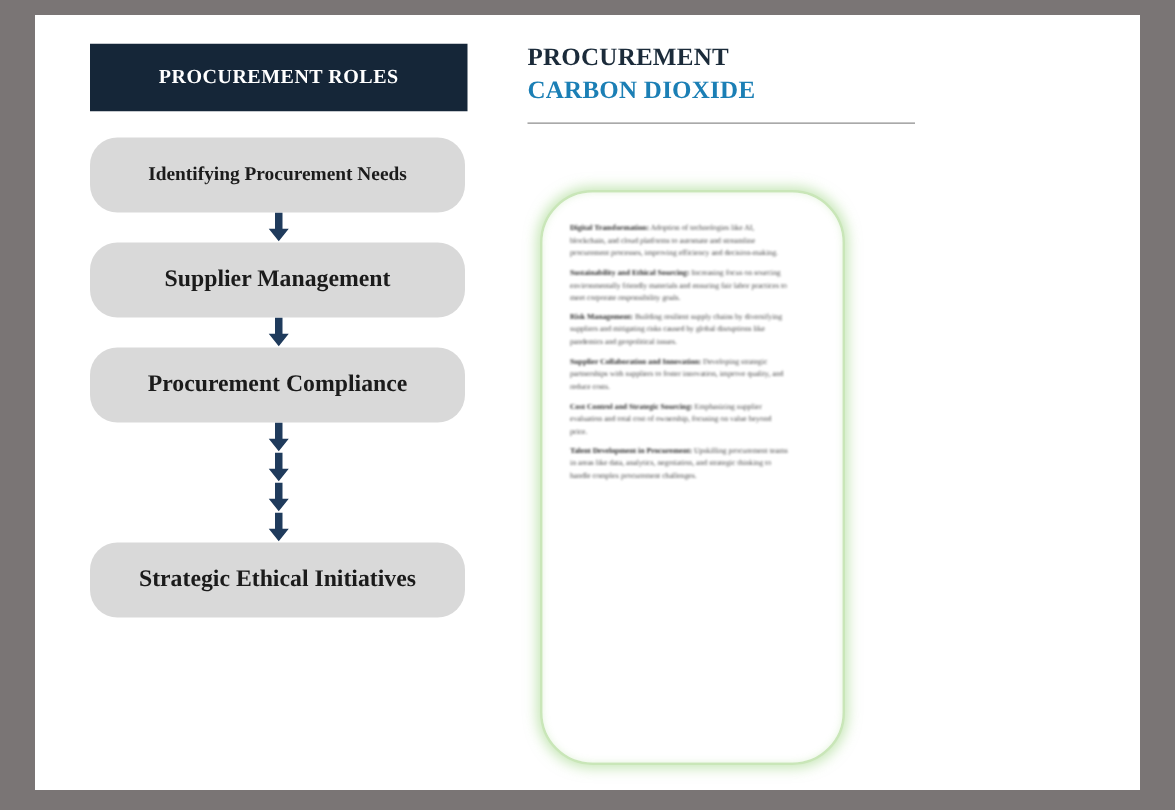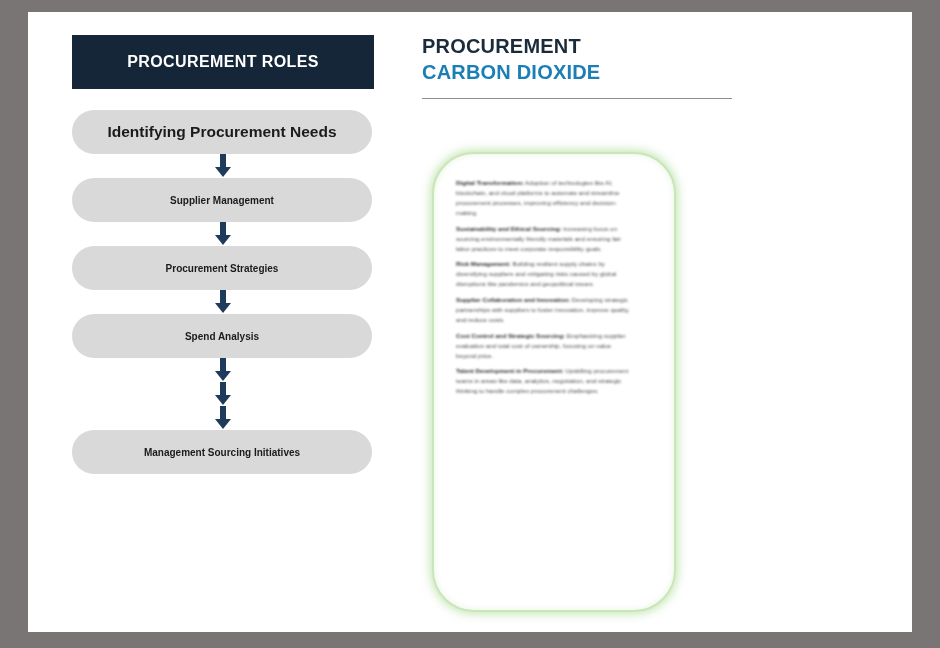--- a/index.html
+++ b/index.html
@@ -13,20 +13,21 @@
     font-family: "Liberation Sans", sans-serif;
     overflow: hidden;
   }
   .slide {
     position: absolute;
     left: 28px;
     top: 12px;
     width: 884px;
     height: 620px;
     background: #ffffff;
+    font-family: Liberation Serif, serif;
   }
 
   
   .left-col {
     position: absolute;
     left: 44px;
     top: 23px;
     width: 302px;
   }
   .roles-header {
@@ -43,30 +44,30 @@
     font-size: 16px;
     font-weight: bold;
     letter-spacing: 0.4px;
     text-align: center;
   }
   .flow {
     margin-top: 21px;
   }
   .pill {
     width: 300px;
-    height: 44px;
+    height: 60px;
     background: #d9d9d9;
     border-radius: 22px;
     display: flex;
     align-items: center;
     justify-content: center;
     box-sizing: border-box;
   }
   .pill-label {
-    font-size: 10px;
+    font-size: 19px;
     font-weight: bold;
     color: #1b1b1b;
     text-align: center;
     padding: 0 16px;
   }
   .pill.first .pill-label {
     font-size: 15.5px;
   }
   .arrow-wrap {
     height: 24px;
@@ -166,55 +167,52 @@
         <div class="pill-label">Supplier Management</div>
       </div>
 
       <div class="arrow-wrap">
         <svg class="arrow" viewBox="0 0 18 24">
           <path d="M6 0 H12 V13 H17 L9 23 L1 13 H6 Z" fill="#1f3b5c"></path>
         </svg>
       </div>
 
       <div class="pill">
-        <div class="pill-label">Procurement Strategies</div>
-      </div>
+        <div class="pill-label">Procurement Compliance</div>
+      </div>
+
+      <div class="arrow-wrap">
+        <svg class="arrow" viewBox="0 0 18 24">
+          <path d="M6 0 H12 V13 H17 L9 23 L1 13 H6 Z" fill="#1f3b5c"></path>
+        </svg>
+      </div>
+
+
+      <div class="arrow-wrap">
+        <svg class="arrow" viewBox="0 0 18 24">
+          <path d="M6 0 H12 V13 H17 L9 23 L1 13 H6 Z" fill="#1f3b5c"></path>
+        </svg>
+      </div>
+
+
+      <div class="arrow-wrap">
+        <svg class="arrow" viewBox="0 0 18 24">
+          <path d="M6 0 H12 V13 H17 L9 23 L1 13 H6 Z" fill="#1f3b5c"></path>
+        </svg>
+      </div>
+
 
       <div class="arrow-wrap">
         <svg class="arrow" viewBox="0 0 18 24">
           <path d="M6 0 H12 V13 H17 L9 23 L1 13 H6 Z" fill="#1f3b5c"></path>
         </svg>
       </div>
 
       <div class="pill">
-        <div class="pill-label">Spend Analysis</div>
-      </div>
-
-      <div class="arrow-wrap">
-        <svg class="arrow" viewBox="0 0 18 24">
-          <path d="M6 0 H12 V13 H17 L9 23 L1 13 H6 Z" fill="#1f3b5c"></path>
-        </svg>
-      </div>
-
-
-      <div class="arrow-wrap">
-        <svg class="arrow" viewBox="0 0 18 24">
-          <path d="M6 0 H12 V13 H17 L9 23 L1 13 H6 Z" fill="#1f3b5c"></path>
-        </svg>
-      </div>
-
-
-      <div class="arrow-wrap">
-        <svg class="arrow" viewBox="0 0 18 24">
-          <path d="M6 0 H12 V13 H17 L9 23 L1 13 H6 Z" fill="#1f3b5c"></path>
-        </svg>
-      </div>
-
-      <div class="pill">
-        <div class="pill-label">Management Sourcing Initiatives</div>
+        <div class="pill-label">Strategic Ethical Initiatives</div>
       </div>
 
     </div>
   </div>
 
   <div class="right-col">
 
     <div class="right-title">
       <span>PROCUREMENT</span>
       <span class="accent">CARBON DIOXIDE</span>

